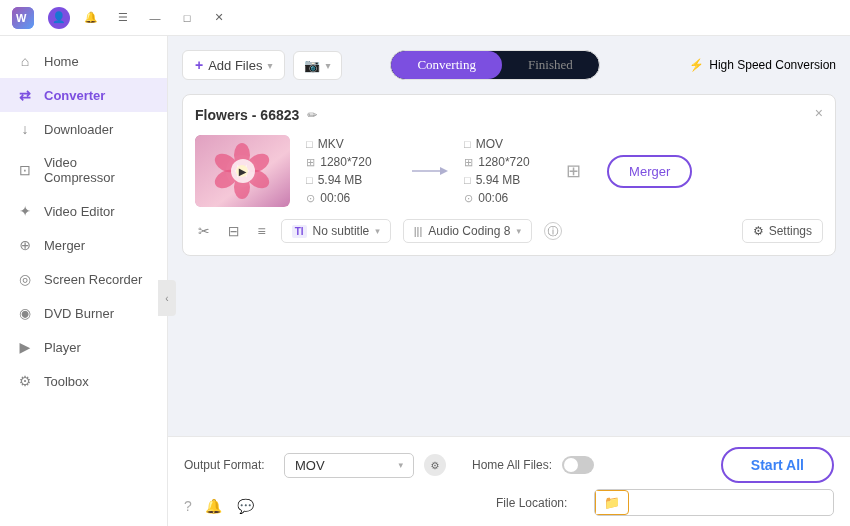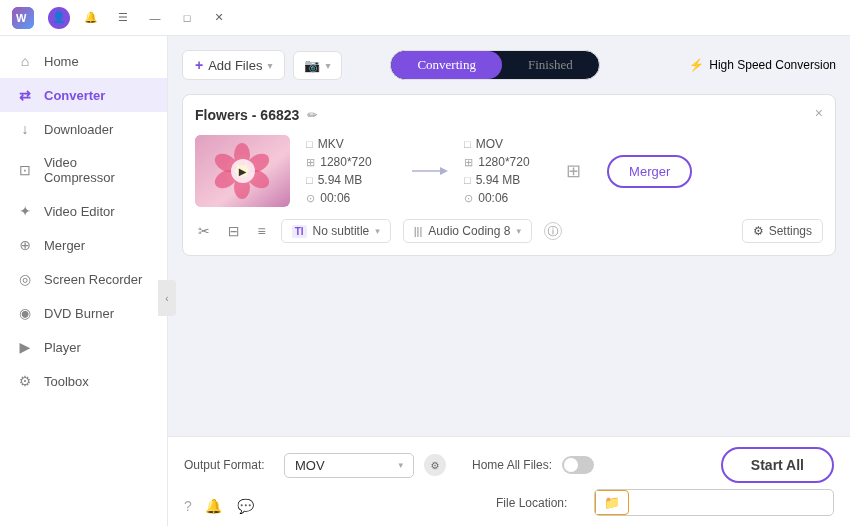--- a/index.html
+++ b/index.html
@@ -420,21 +420,21 @@
       border-radius: 50%;
       top: 2px;
       left: 2px;
       transition: left 0.2s;
     }
     .start-all-btn {
       margin-left: auto;
       background: white;
       border: 2px solid #7c4fe0;
       border-radius: 22px;
-      color: #404040;
+      color: #3b82f6;
       padding: 8px 28px;
       font-size: 14px;
       font-weight: 600;
       cursor: pointer;
     }
     .location-row {
       display: flex;
       align-items: center;
       gap: 8px;
     }

